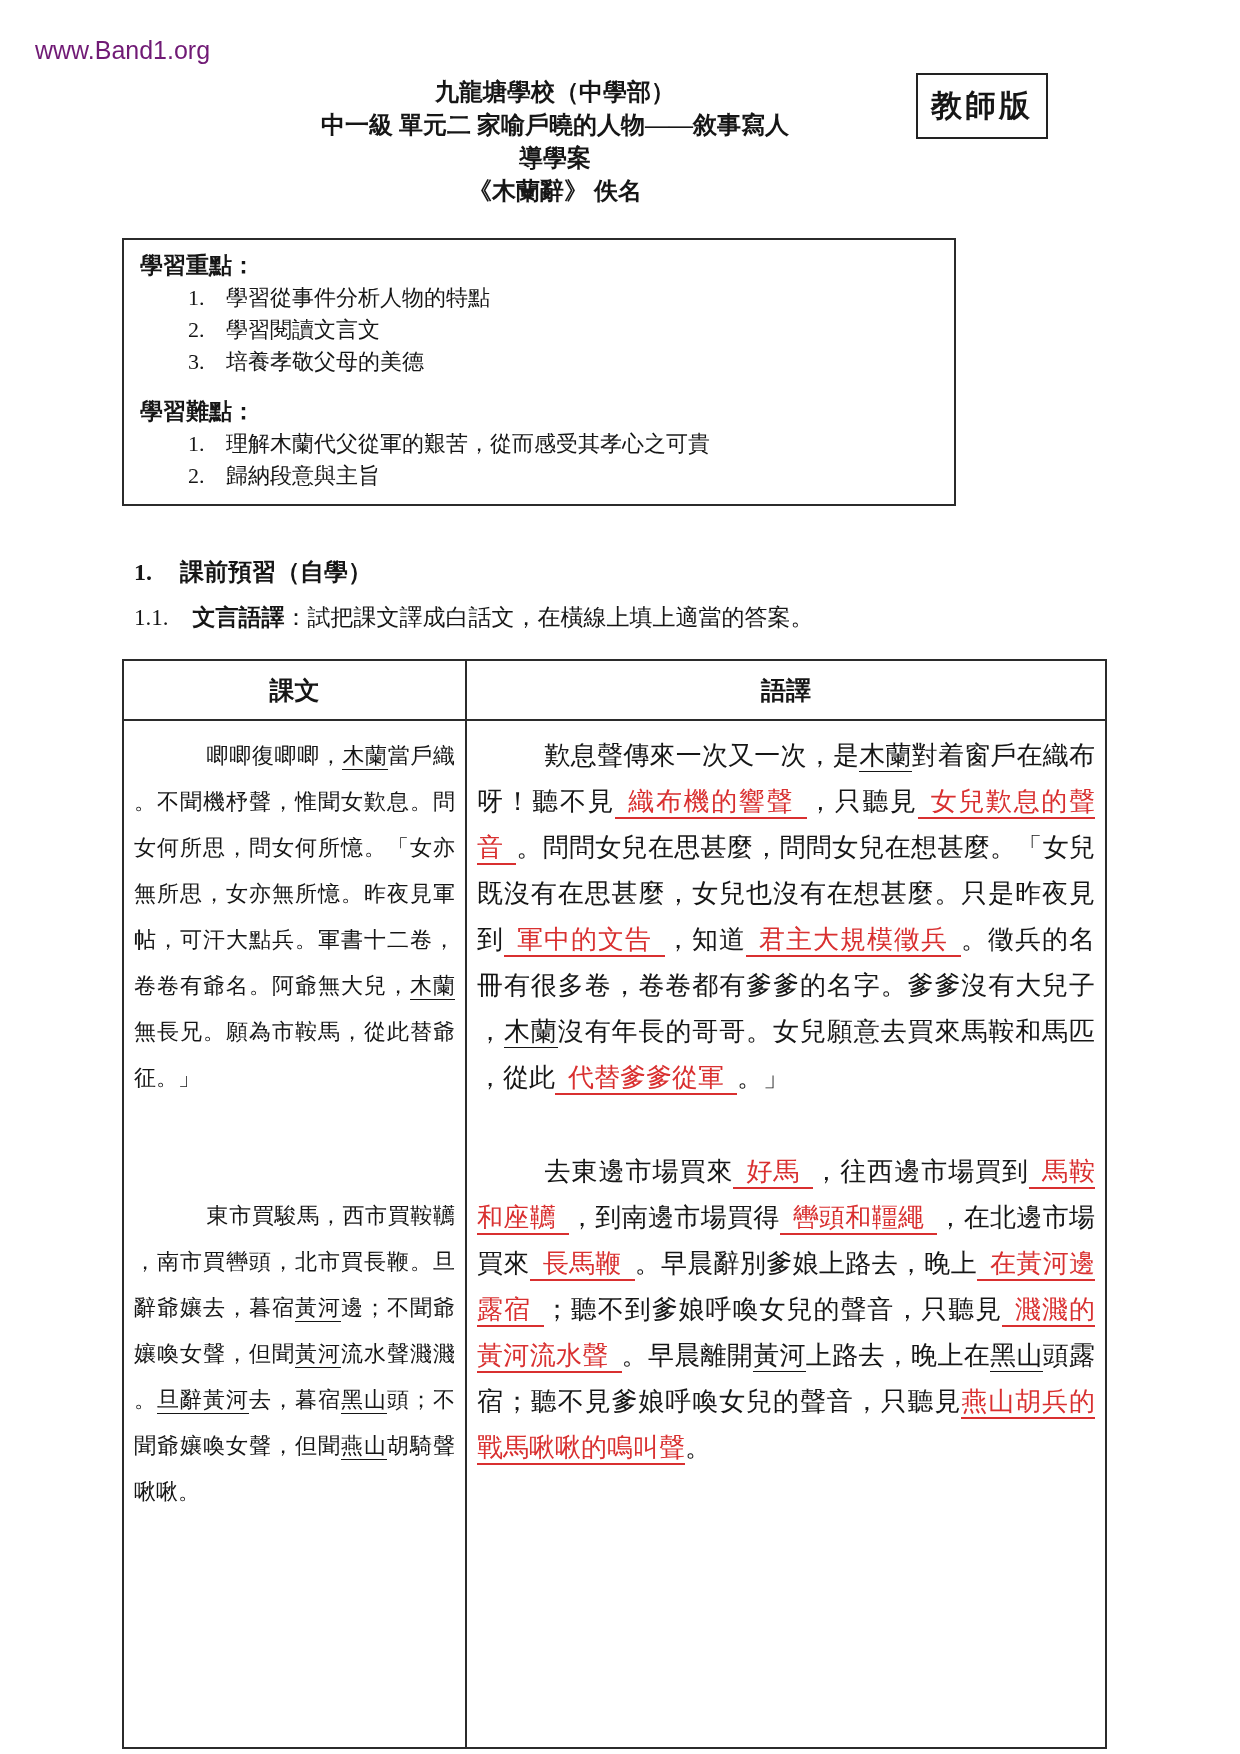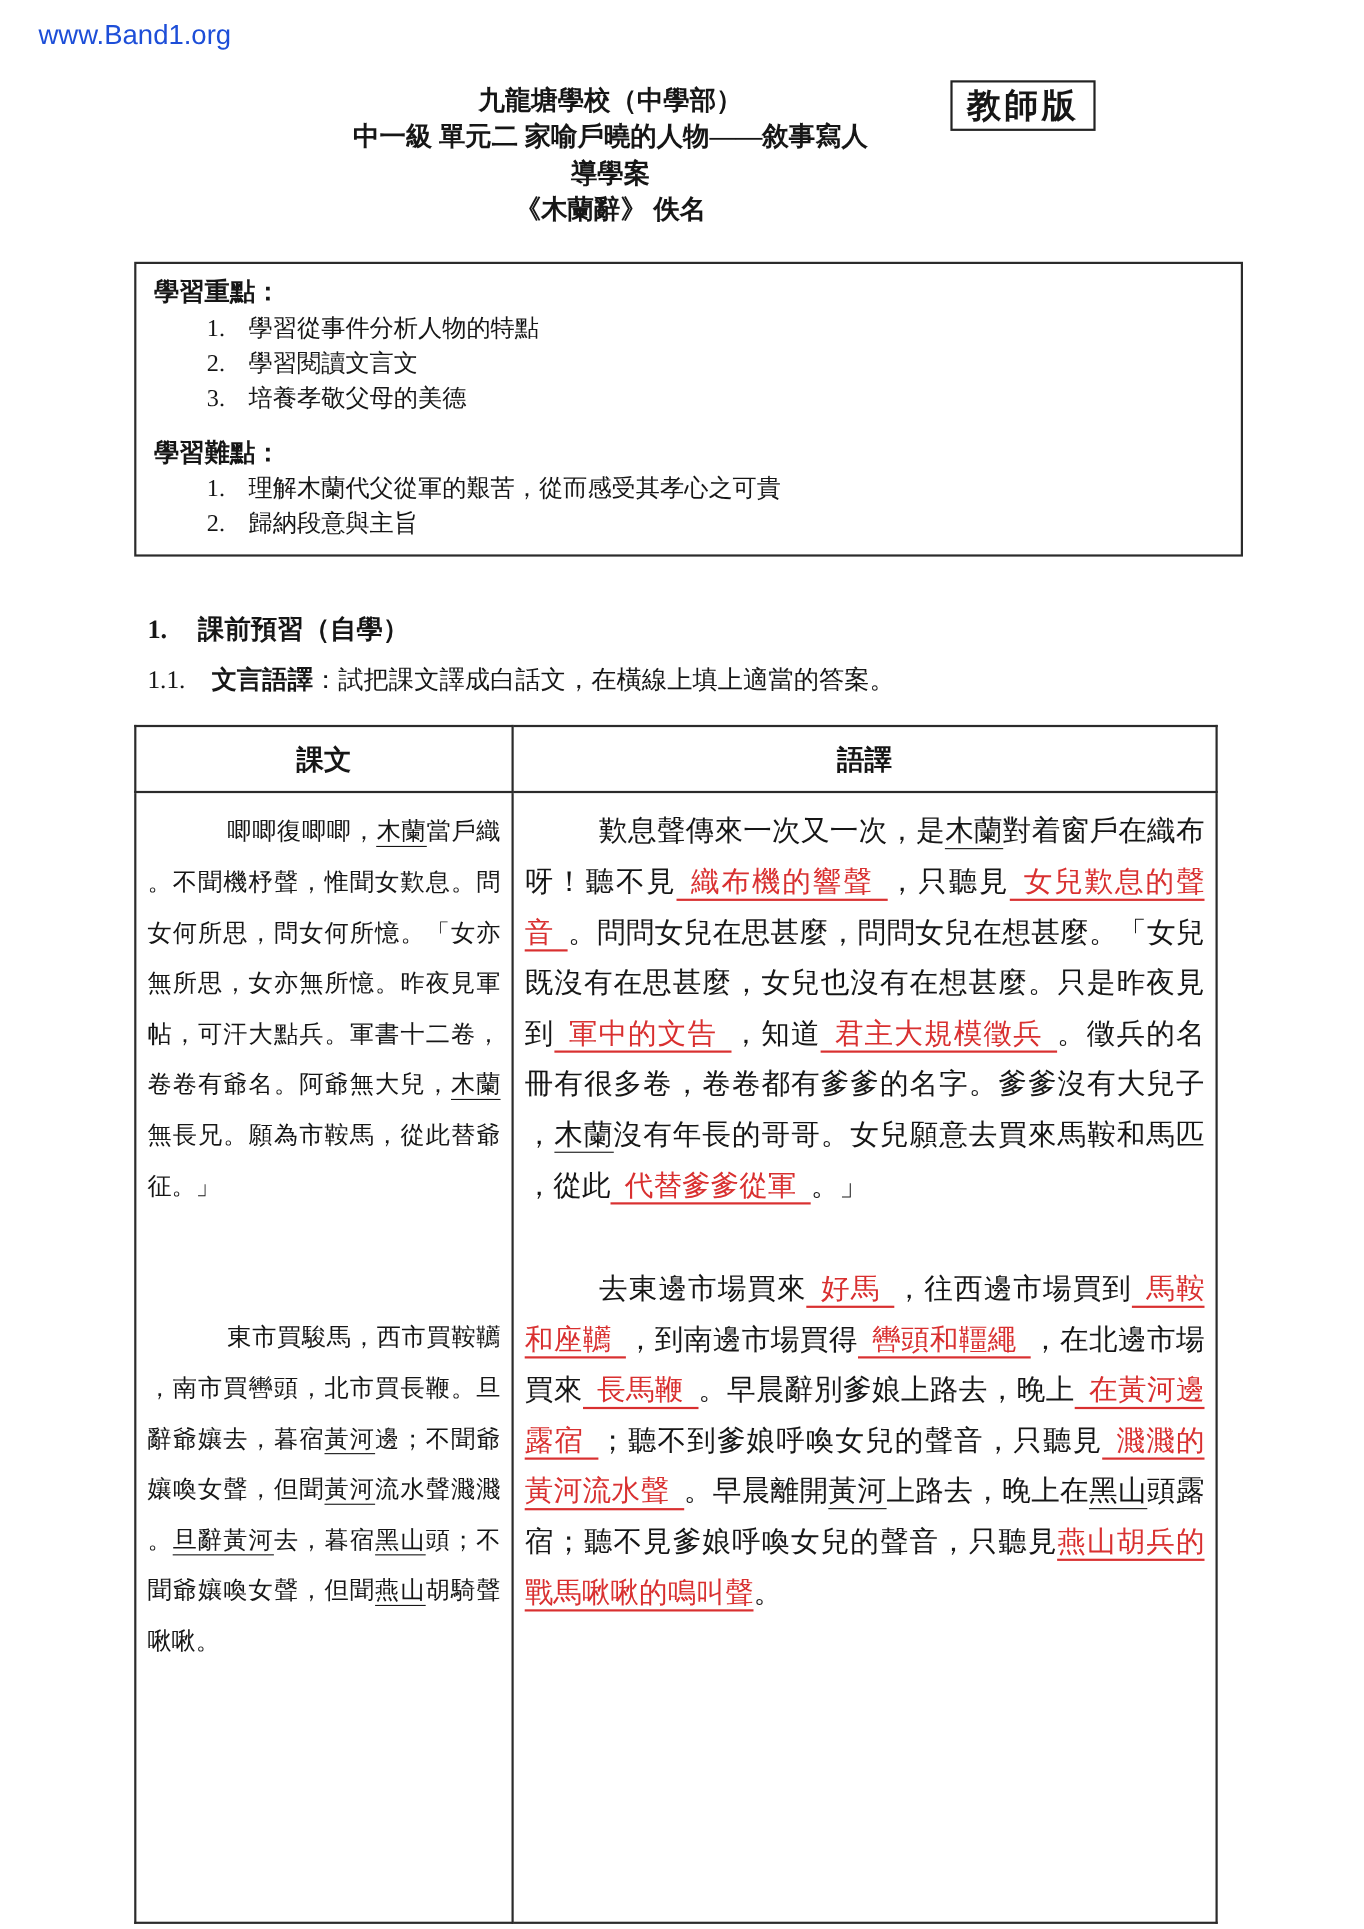--- a/index.html
+++ b/index.html
@@ -6,36 +6,36 @@
   html,body { margin:0; padding:0; }
   body {
     width:1240px; height:1754px;
     background:#ffffff;
     position:relative;
     overflow:hidden;
     font-family:"Liberation Serif","DejaVu Serif",serif;
     color:#161616;
   }
   .watermark {
-    position:absolute; left:35px; top:18px;
+    position:absolute; left:35px; top:36px;
     font-family:"Liberation Sans","DejaVu Sans",sans-serif;
-    font-size:25px; color:#1d4ed8;
+    font-size:25px; color:#701a75;
   }
   .badge {
-    position:absolute; left:864px; top:73px;
-    border:2px solid #222; padding:0 13px;
+    position:absolute; left:916px; top:73px;
+    border:2px solid #222; padding:10px 13px;
     font-size:31px; font-weight:bold; letter-spacing:3px;
   }
   .doc-header {
     margin:76px 0 0 120px; width:870px;
     text-align:center; font-weight:bold;
     font-size:24px; line-height:33px;
   }
   .objectives-box {
-    margin:30px 1px 0 122px; width:1008px;
+    margin:30px 1px 0 122px; width:834px;
     border:2px solid #2b2b2b;
     padding:9px 16px 12px 16px;
     font-size:22px; line-height:31px;
   }
   .obj-title { font-weight:bold; font-size:23px; line-height:33px; }
   .obj-group2 { margin-top:17px; }
   .obj-item { display:flex; padding-left:48px; line-height:32px; }
   .obj-num { width:38px; flex:0 0 38px; }
   .section-heading { margin:50px 0 12px 134px; font-size:24px; font-weight:bold; }
   .section-heading .num { display:inline-block; margin-right:28px; }

